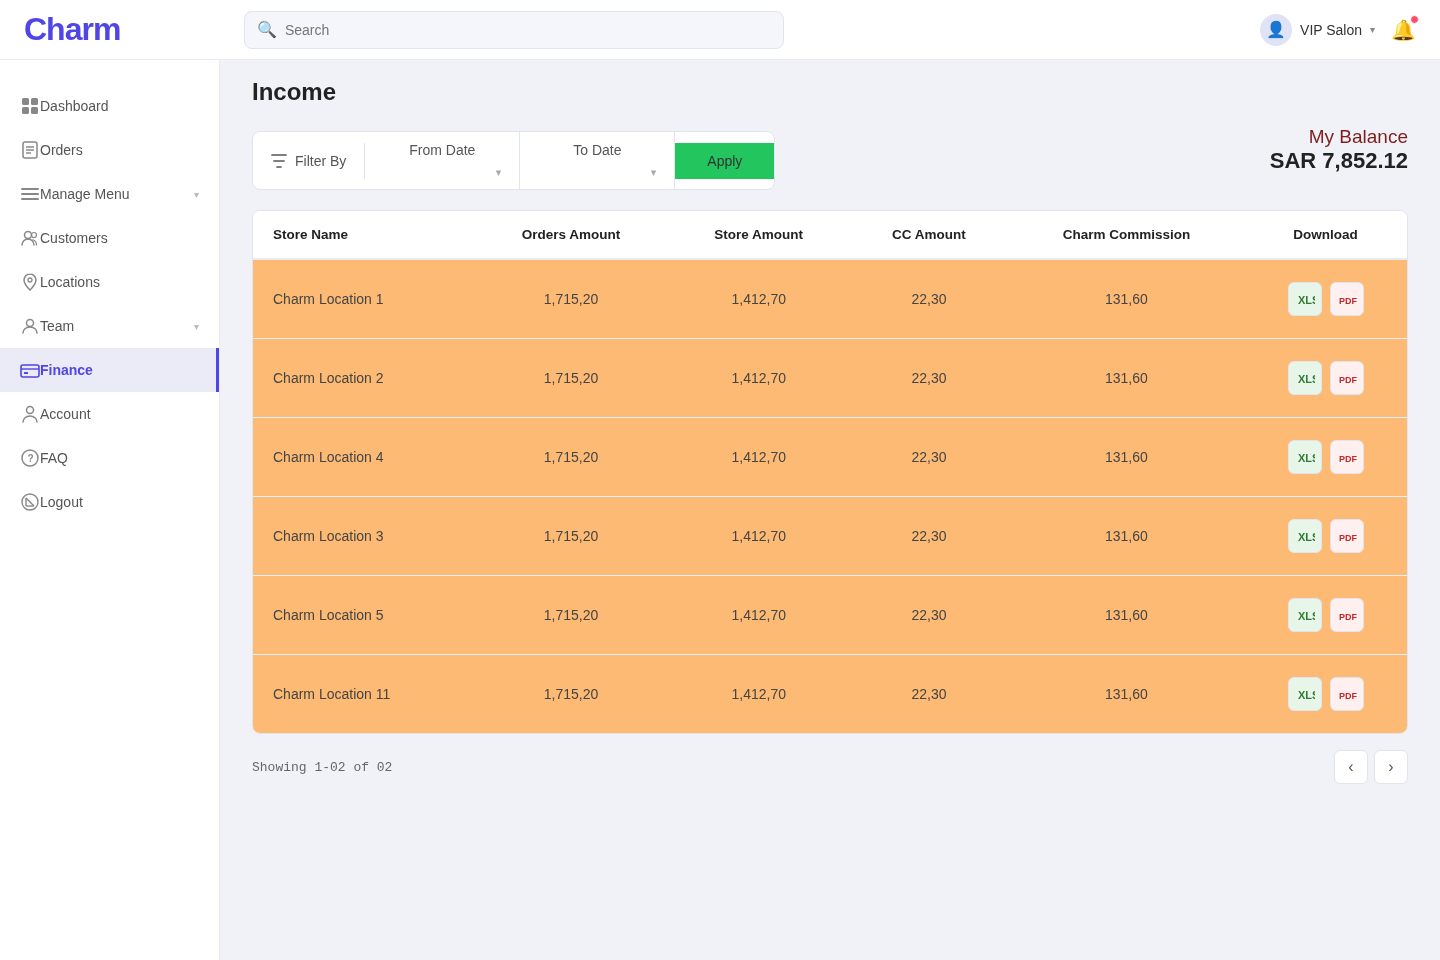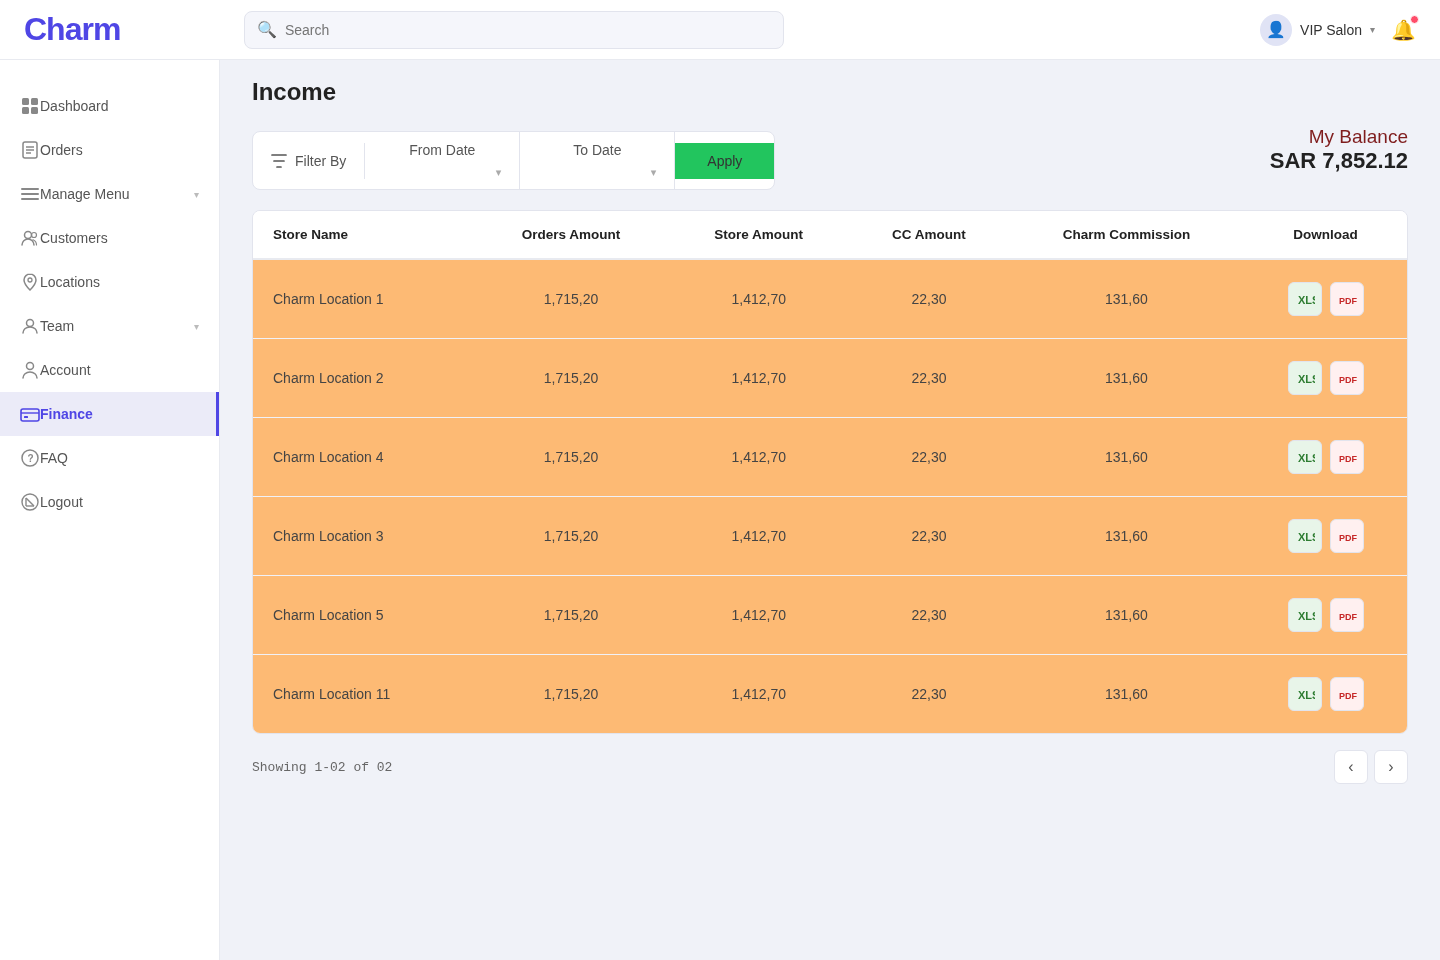--- a/index.html
+++ b/index.html
@@ -364,38 +364,38 @@
     <div class="sidebar-item">
       <span class="sidebar-icon">
         <svg width="18" height="16" viewBox="0 0 18 16" fill="none">
             <circle cx="9" cy="5" r="3.5" stroke="#888" stroke-width="1.5"></circle>
             <path d="M2 15c0-3.3 2.7-6 7-6s7 2.7 7 6" stroke="#888" stroke-width="1.5" stroke-linecap="round"></path>
           </svg>
       </span>
       <span class="sidebar-label">Team</span>
       <span class="sidebar-chevron">▾</span>
     </div>
-    <div class="sidebar-item">
-      <span class="sidebar-icon">
-        <svg width="16" height="18" viewBox="0 0 16 18" fill="none">
-            <circle cx="8" cy="5" r="3.5" stroke="#888" stroke-width="1.5"></circle>
-            <path d="M1 17c0-3.3 3.1-6 7-6s7 2.7 7 6" stroke="#888" stroke-width="1.5" stroke-linecap="round"></path>
-          </svg>
-      </span>
-      <span class="sidebar-label">Account</span>
-    </div>
     <div class="sidebar-item active">
       <span class="sidebar-icon">
         <svg width="20" height="16" viewBox="0 0 20 16" fill="none">
             <rect x="1" y="3" width="18" height="12" rx="2" stroke="#4f46e5" stroke-width="1.6"></rect>
             <path d="M1 7h18" stroke="#4f46e5" stroke-width="1.4"></path>
             <rect x="4" y="10" width="4" height="2" rx="0.5" fill="#4f46e5"></rect>
           </svg>
       </span>
       <span class="sidebar-label" style="color:#4f46e5;">Finance</span>
+    </div>
+    <div class="sidebar-item">
+      <span class="sidebar-icon">
+        <svg width="16" height="18" viewBox="0 0 16 18" fill="none">
+            <circle cx="8" cy="5" r="3.5" stroke="#888" stroke-width="1.5"></circle>
+            <path d="M1 17c0-3.3 3.1-6 7-6s7 2.7 7 6" stroke="#888" stroke-width="1.5" stroke-linecap="round"></path>
+          </svg>
+      </span>
+      <span class="sidebar-label">Account</span>
     </div>
     <div class="sidebar-item">
       <span class="sidebar-icon">
         <svg width="18" height="18" viewBox="0 0 18 18" fill="none">
             <circle cx="9" cy="9" r="8" stroke="#888" stroke-width="1.5"></circle>
             <text x="6.5" y="13" font-size="10" fill="#888" font-family="Arial" font-weight="bold">?</text>
           </svg>
       </span>
       <span class="sidebar-label">FAQ</span>
     </div>

